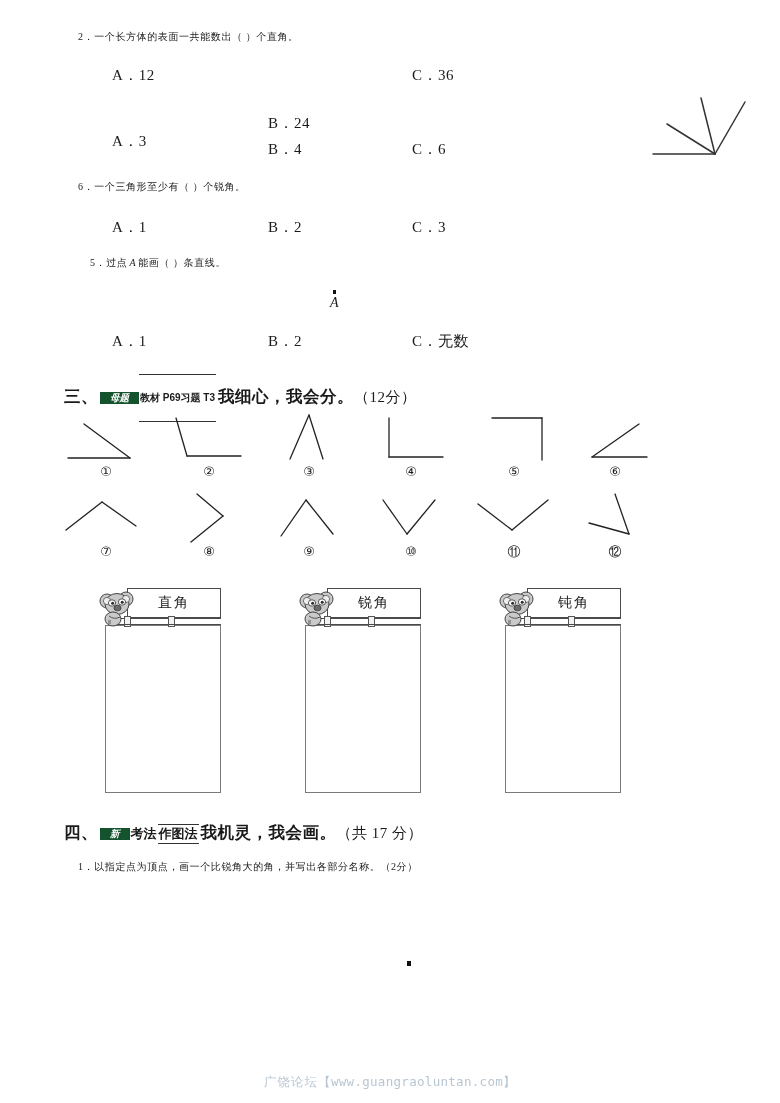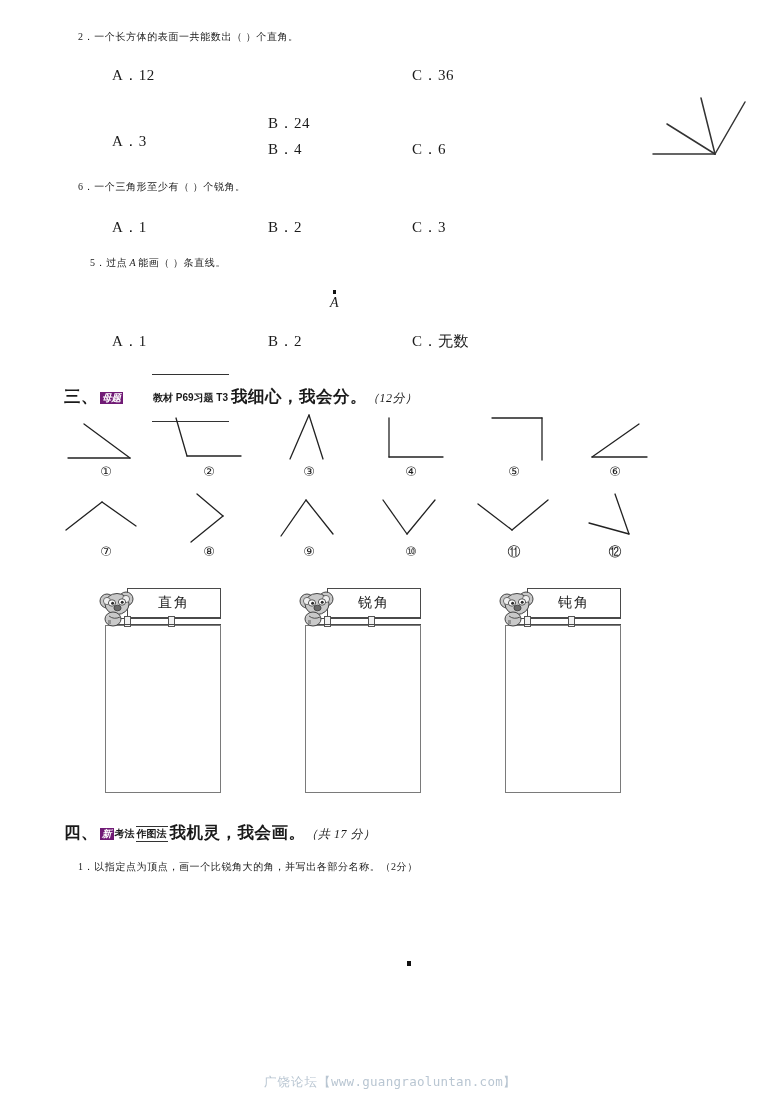--- a/index.html
+++ b/index.html
@@ -55,55 +55,53 @@
   }
   .sec-cn {
     font-family: "Liberation Serif", serif;
     font-weight: bold;
   }
   .sec-title {
     font-weight: bold;
   }
   .sec-score {
     font-weight: normal;
-    font-size: 12px;
-    font-style: italic;
+    font-size: 15px;
   }
 
   
   .badge-wrap {
     display: inline-flex;
     align-items: center;
     transform: translateY(-1px);
     margin: 0 2px;
   }
   .badge-dark {
-    background: #701a75;
+    background: #14532d;
     color: #ffffff;
     font-size: 9.5px;
     font-weight: bold;
-    padding: 1px 2px;
+    padding: 1px 10px;
     line-height: 1.05;
     font-style: italic;
     font-family: "Liberation Sans", sans-serif;
     letter-spacing: 0;
   }
   .badge-plain {
     color: #1a1a1a;
     font-size: 10px;
     font-weight: bold;
     font-family: "Liberation Sans", sans-serif;
     padding: 16px 1px;
     letter-spacing: 0;
     border-bottom: 0;
-    margin-left: 29px;
   }
   .badge-outline {
     color: #1a1a1a;
-    font-size: 10px;
+    font-size: 13px;
     font-weight: bold;
     font-family: "Liberation Sans", sans-serif;
     padding: 0 1px;
     letter-spacing: 0;
   }
   .badge-underline {
     border-top: 1px solid #333;
     border-bottom: 1px solid #333;
   }
   .fig-cell {

